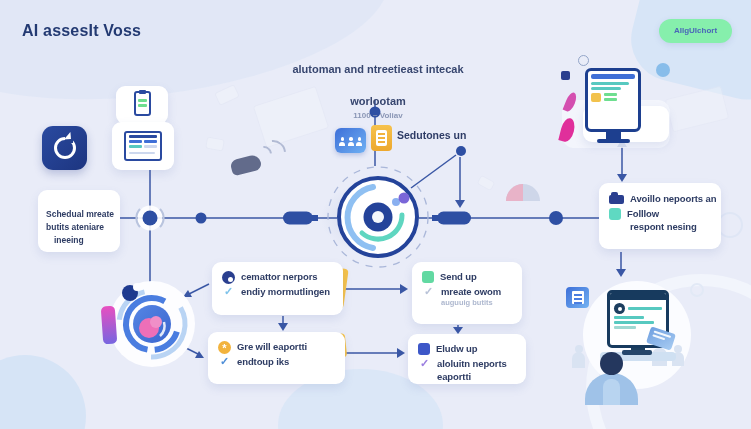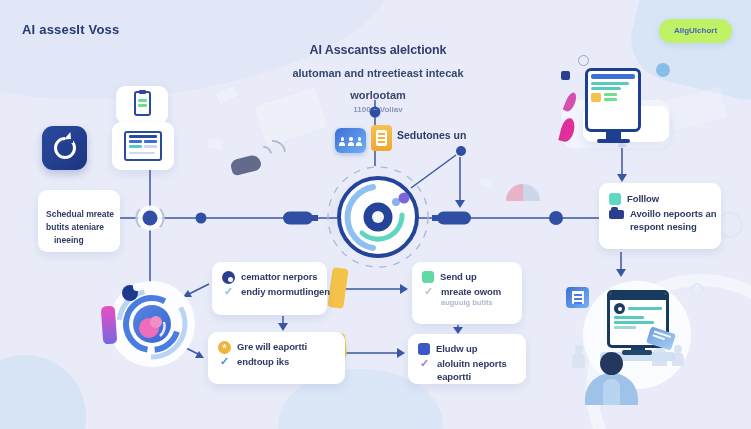--- a/index.html
+++ b/index.html
@@ -38,27 +38,27 @@
   .ic { flex:0 0 auto; display:inline-block; }
   .chk { width:13px; text-align:center; font-size:11px; font-weight:bold; line-height:13px; }
   .sq { width:12px; height:12px; border-radius:3px; margin-top:1px; }
   .swirl { width:13px; height:13px; border-radius:50%; background:#2a3f8f; position:relative; margin-top:1px; }
   .swirl::after { content:""; position:absolute; right:2px; bottom:2px; width:5px; height:5px; border-radius:50%; background:#fff; }
   .flower { width:13px; height:13px; border-radius:50%; background:#f2b33d; color:#fff; font-size:11px; font-weight:bold; text-align:center; line-height:15px; margin-top:1px; }
   .device { width:15px; height:9px; border-radius:2px; background:#2a3f8f; margin-top:3px; position:relative; }
   .device::after { content:""; position:absolute; left:2px; top:-3px; width:7px; height:4px; background:#2a3f8f; border-radius:2px 2px 0 0; }
 
   
-  .brand { top:22px; left:22px; font-size:13px; font-weight:bold; color:#233a72; letter-spacing:.2px; z-index:4; }
-  .pill { top:19px; left:659px; width:73px; height:24px; background:#bef264; border-radius:13px; box-shadow:0 2px 6px rgba(80,100,170,.15); font-size:8px; font-weight:bold; color:#4a66b8; text-align:center; line-height:24px; z-index:4; }
+  .brand { top:22px; left:22px; font-size:16px; font-weight:bold; color:#233a72; letter-spacing:.2px; z-index:4; }
+  .pill { top:19px; left:659px; width:73px; height:24px; background:#86efac; border-radius:13px; box-shadow:0 2px 6px rgba(80,100,170,.15); font-size:8px; font-weight:bold; color:#4a66b8; text-align:center; line-height:24px; z-index:4; }
 
   
   .title { top:43px; left:228px; width:300px; text-align:center; z-index:3; color:#2e3e6e; }
   .t1 { font-size:12.5px; font-weight:bold; letter-spacing:-.1px; }
-  .t2, .t3 { font-size:11px; font-weight:bold; color:#37466f; margin-top:10px; }
+  .t2, .t3 { font-size:11px; font-weight:bold; color:#37466f; margin-top:20px; }
   .tmeta { font-size:8px; font-weight:bold; color:#8a96b5; margin-top:4px; }
 
   
   .applogo { top:126px; left:42px; width:45px; height:44px; border-radius:11px; background:linear-gradient(135deg,#2a4aa0,#1d3580); box-shadow:0 4px 9px rgba(40,60,140,.25); display:flex; align-items:center; justify-content:center; z-index:3; }
   .refresh { width:22px; height:22px; border:3.5px solid #fff; border-radius:50%; position:relative; }
   .refresh::before { content:""; position:absolute; top:-5px; right:0px; width:8px; height:8px; background:#24418f; }
   .refresh::after { content:""; position:absolute; top:-6px; right:-3px; border:5px solid transparent; border-left-color:#fff; transform:rotate(40deg); }
   .clipcard { top:86px; left:116px; width:52px; height:38px; padding-top:5px; }
   .clip { width:17px; height:25px; border:2px solid #2a4aa0; border-radius:3px; position:relative; background:#fff; margin:0 auto; padding-top:4px; }
   .clip::before { content:""; position:absolute; top:-3px; left:3px; width:7px; height:4px; background:#2a4aa0; border-radius:1px; }
@@ -202,21 +202,20 @@
     <circle cx="556" cy="218" r="7" fill="#2e4fa3"></circle>
     <circle cx="375" cy="112" r="5.5" fill="#2e4fa3"></circle>
     <circle cx="461" cy="151" r="5" fill="#2e4fa3"></circle>
   </g>
 </svg>
 
 <div class="abs brand">AI assesIt Voss</div>
 <div class="abs pill">AIlgUIchort</div>
 
 <div class="abs title">
-  <div class="t1">AI Asscantss alelctionk</div>
   <div class="t2">alutoman and ntreetieast intecak</div>
   <div class="t3">worlootam</div>
   <div class="tmeta">1100 ~ Voliav</div>
 </div>
 
 <div class="abs applogo">
   <span class="refresh"></span>
 </div>
 <div class="card clipcard">
   <div class="clip">
@@ -268,21 +267,21 @@
     <path d="M 47 22 A 31 31 0 0 0 47 83" fill="none" stroke="#8fc0f2" stroke-width="6" stroke-linecap="round"></path>
     <path d="M 76 50 A 24 24 0 0 1 36 68" fill="none" stroke="#5fd6c0" stroke-width="5" stroke-linecap="round"></path>
     <circle cx="52" cy="52" r="14.5" fill="#24439a"></circle>
     <circle cx="52" cy="52" r="6" fill="#f4f7fc"></circle>
     <circle cx="70" cy="37" r="4" fill="#8ab0f0"></circle>
     <circle cx="78" cy="33" r="5.5" fill="#7a66d8"></circle>
   </svg>
 </div>
 
 <div class="accent" style="top:268px;left:330px;width:16px;height:40px;transform:rotate(8deg);"></div>
-<div class="card" style="top:262px;left:212px;width:115px;height:53px;padding:8px 8px 0 10px;">
+<div class="card" style="top:262px;left:212px;width:131px;height:53px;padding:8px 8px 0 10px;">
   <div class="row">
     <span class="ic swirl"></span>
     <span class="btxt">cemattor nerpors</span>
   </div>
   <div class="row">
     <span class="ic chk" style="color:#7fc3ea;">✓</span>
     <span class="btxt">endiy mormutlingen</span>
   </div>
 </div>
 
@@ -339,26 +338,26 @@
 </div>
 <div class="abs stand1a"></div>
 <div class="abs stand1b"></div>
 <div class="abs petal1"></div>
 <div class="abs petal2"></div>
 <div class="abs navysq"></div>
 <div class="abs ringdeco1"></div>
 
 <div class="card followbox">
   <div class="row">
+    <span class="ic device"></span>
+    <span class="btxt">Avoillo nepoorts an</span>
+  </div>
+  <div class="row">
     <span class="ic sq" style="background:#5fd9c2;"></span>
     <span class="btxt">Folllow</span>
-  </div>
-  <div class="row">
-    <span class="ic device"></span>
-    <span class="btxt">Avoillo nepoorts an</span>
   </div>
   <div class="btxt" style="margin-left:21px;">respont nesing</div>
 </div>
 
 <div class="abs brcircle"></div>
 <div class="abs ringdeco2"></div>
 <div class="abs bookico">
     <i>
       <b></b>
       <b></b>

